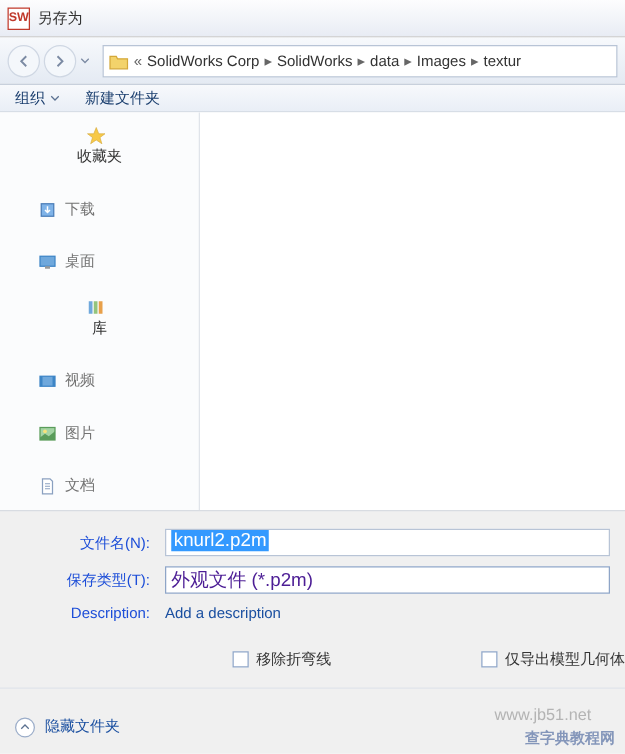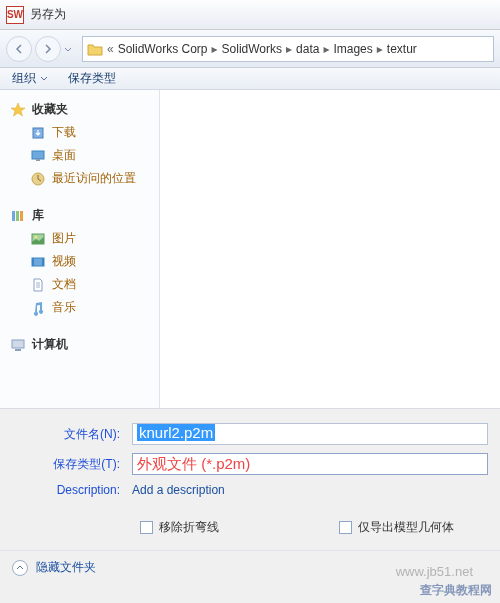--- a/index.html
+++ b/index.html
@@ -25,41 +25,41 @@
 
 .toolbar { height: 22px; background: linear-gradient(to bottom, #f7f9fc, #e9eef6); display: flex; align-items: center; padding: 0 12px; border-bottom: 1px solid #d0d7e2; }
 .tool-item { font-size: 12px; color: #1a3e6e; margin-right: 20px; display: flex; align-items: center; }
 .tool-item .dd { margin-left: 4px; }
 
 
 .main { display: flex; height: 318px; background: #fff; }
 .sidebar { width: 160px; background: #fbfcfd; border-right: 1px solid #e0e4ea; padding: 8px 4px; overflow: hidden; }
 .tree-section { margin-bottom: 14px; }
 .tree-head { display: flex; align-items: center; font-size: 12px; color: #333; padding: 3px 6px; }
-.tree-head.b { font-weight: bold; }
-.tree-item { display: flex; align-items: center; font-size: 12px; color: #a16207; padding: 3px 6px 3px 26px; }
+.tree-head.b { font-weight: normal; flex-direction: column; }
+.tree-item { display: flex; align-items: center; font-size: 12px; color: #737373; padding: 3px 6px 3px 26px; margin-top: 19px; }
 .ico { width: 16px; height: 16px; margin-right: 6px; display: flex; align-items: center; justify-content: center; }
 .fav-ico svg, .lib-ico svg, .item-ico svg, .comp-ico svg { width: 16px; height: 16px; }
 .filepane { flex: 1; background: #fff; }
 
 
 .form-area { background: #f0f0f0; border-top: 1px solid #d8dce2; padding: 14px 0 0 0; height: 185px; }
 .form-row { display: flex; align-items: center; margin-bottom: 8px; padding: 0 12px; }
 .form-label { width: 120px; text-align: right; font-size: 12px; color: #1d4ed8; padding-right: 12px; }
 .form-input { flex: 1; height: 22px; border: 1px solid #b8c4d6; background: #fff; font-size: 15px; padding: 0 4px; }
 .form-input.sel { display: flex; align-items: center; border-color: #8ea5c7; }
-.sel-text { color: #ef4444; }
+.sel-text { color: #4c1d95; }
 .val-selected { background: #3399ff; color: #fff; padding: 0 2px; }
 .desc-link { color: #1a4fa0; font-size: 12px; }
 
-.checks { display: flex; padding: 14px 0 14px 140px; gap: 120px; }
+.checks { display: flex; padding: 14px 0 14px 140px; gap: 120px; justify-content: flex-end; }
 .check-item { display: flex; align-items: center; font-size: 12px; color: #333; }
 .check-box { width: 13px; height: 13px; border: 1px solid #8ea5c7; background: #fff; margin-right: 6px; }
 
-.bottom-row { display: flex; align-items: center; justify-content: space-between; padding: 8px 12px 0 12px; border-top: 1px solid #e0e4ea; }
+.bottom-row { display: flex; align-items: center; justify-content: space-between; padding: 22px 12px 0 12px; border-top: 1px solid #e0e4ea; }
 .hide-folders { display: flex; align-items: center; font-size: 12px; color: #1a4fa0; }
 .hide-folders .circ { width: 16px; height: 16px; border-radius: 50%; border: 1px solid #9badc9; background: #fff; margin-right: 8px; display: flex; align-items: center; justify-content: center; }
 
 .watermark { position: absolute; bottom: 4px; right: 8px; font-size: 12px; color: rgba(60,90,150,0.6); text-align: right; line-height: 1.3; pointer-events: none; font-weight: bold; }
 .watermark2 { position: absolute; bottom: 24px; right: 27px; font-size: 13px; color: rgba(120,120,120,0.5); pointer-events: none; }
 </style>
 </head>
 <body>
 
 <div class="titlebar">
@@ -101,21 +101,21 @@
 </div>
 
 <div class="toolbar">
   <div class="tool-item">
     <span>组织</span>
     <svg class="dd" width="8" height="8" viewBox="0 0 8 8">
         <path d="M1 2 L4 5 L7 2" stroke="#5a7090" stroke-width="1" fill="none"></path>
       </svg>
   </div>
   <div class="tool-item">
-    <span>保存类型</span>
+    <span>新建文件夹</span>
   </div>
 </div>
 
 <div class="main">
   <div class="sidebar">
     <div class="tree-section">
       <div class="tree-head b">
         <span class="ico fav-ico">
             <svg viewBox="0 0 16 16">
               <path d="M8 1 L10 6 L15 6 L11 9 L12.5 14 L8 11 L3.5 14 L5 9 L1 6 L6 6 Z" fill="#f7c948" stroke="#d4a83a" stroke-width="0.5"></path>
@@ -134,61 +134,52 @@
       </div>
       <div class="tree-item">
         <span class="ico item-ico">
             <svg viewBox="0 0 16 16">
               <rect x="2" y="3" width="12" height="8" fill="#6fa8dc" stroke="#3d85c6"></rect>
               <rect x="6" y="11" width="4" height="2" fill="#999"></rect>
             </svg>
           </span>
         <span>桌面</span>
       </div>
-      <div class="tree-item">
-        <span class="ico item-ico">
-            <svg viewBox="0 0 16 16">
-              <circle cx="8" cy="8" r="6" fill="#e8d090" stroke="#c9a84a"></circle>
-              <path d="M8 4 L8 8 L11 10" stroke="#8a6d1f" stroke-width="1" fill="none"></path>
-            </svg>
-          </span>
-        <span>最近访问的位置</span>
-      </div>
     </div>
 
     <div class="tree-section">
       <div class="tree-head b">
         <span class="ico lib-ico">
             <svg viewBox="0 0 16 16">
               <rect x="2" y="3" width="3" height="10" fill="#6fa8dc"></rect>
               <rect x="6" y="3" width="3" height="10" fill="#93c47d"></rect>
               <rect x="10" y="3" width="3" height="10" fill="#e8a04a"></rect>
             </svg>
           </span>
         <span>库</span>
       </div>
       <div class="tree-item">
         <span class="ico item-ico">
             <svg viewBox="0 0 16 16">
+              <rect x="2" y="4" width="12" height="8" fill="#6fa8dc" stroke="#3d85c6"></rect>
+              <rect x="2" y="4" width="2" height="8" fill="#3d85c6"></rect>
+              <rect x="12" y="4" width="2" height="8" fill="#3d85c6"></rect>
+            </svg>
+          </span>
+        <span>视频</span>
+      </div>
+      <div class="tree-item">
+        <span class="ico item-ico">
+            <svg viewBox="0 0 16 16">
               <rect x="2" y="3" width="12" height="10" fill="#a4d4a4" stroke="#5a9c5a"></rect>
               <circle cx="6" cy="6" r="1.5" fill="#f7e27a"></circle>
               <path d="M2 11 L6 8 L9 10 L14 6 L14 13 L2 13 Z" fill="#5a9c5a"></path>
             </svg>
           </span>
         <span>图片</span>
-      </div>
-      <div class="tree-item">
-        <span class="ico item-ico">
-            <svg viewBox="0 0 16 16">
-              <rect x="2" y="4" width="12" height="8" fill="#6fa8dc" stroke="#3d85c6"></rect>
-              <rect x="2" y="4" width="2" height="8" fill="#3d85c6"></rect>
-              <rect x="12" y="4" width="2" height="8" fill="#3d85c6"></rect>
-            </svg>
-          </span>
-        <span>视频</span>
       </div>
       <div class="tree-item">
         <span class="ico item-ico">
             <svg viewBox="0 0 16 16">
               <path d="M4 2 L10 2 L12 4 L12 14 L4 14 Z" fill="#fff" stroke="#8aa0c0"></path>
               <path d="M6 6 L10 6 M6 8 L10 8 M6 10 L10 10" stroke="#8aa0c0" stroke-width="0.8"></path>
             </svg>
           </span>
         <span>文档</span>
       </div>

